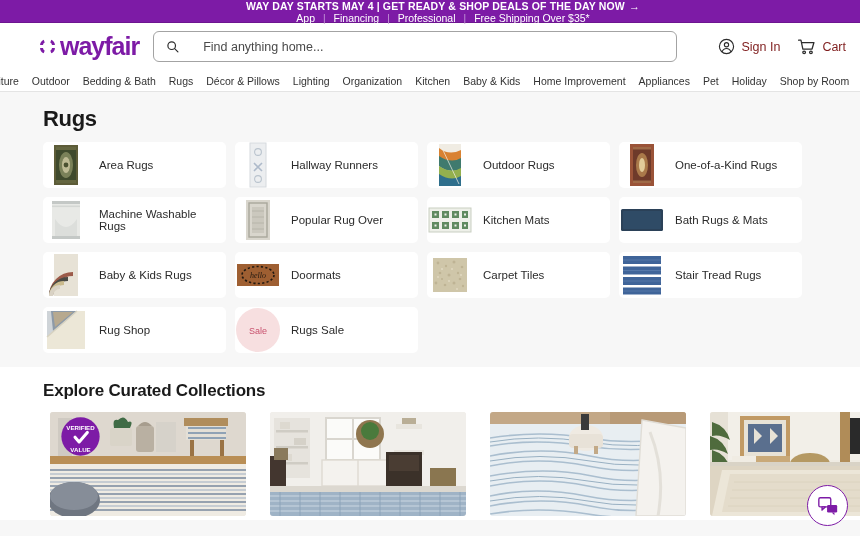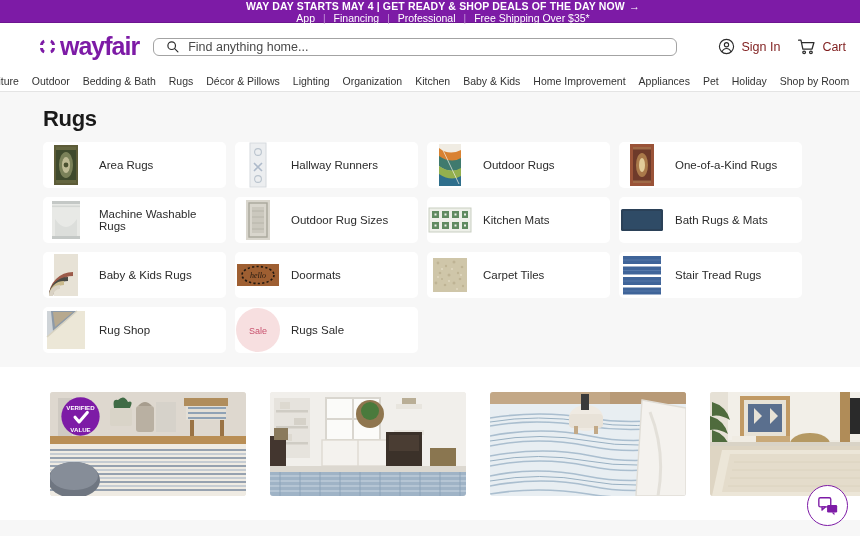--- a/index.html
+++ b/index.html
@@ -61,27 +61,27 @@
   .logo-text {
     font-size: 25px;
     font-weight: bold;
     color: #7d1ba6;
     letter-spacing: -1px;
     line-height: 1;
   }
   .search-wrap {
     flex: 1 1 auto;
     max-width: 524px;
-    height: 18px;
+    height: 31px;
     border: 1px solid #a3a3a3;
     border-radius: 6px;
     display: flex;
     align-items: center;
     padding: 0 12px;
-    gap: 9px;
+    gap: 24px;
     background: #fff;
   }
   .search-input {
     border: none;
     outline: none;
     flex: 1;
     font-family: "Liberation Sans", sans-serif;
     font-size: 12.5px;
     color: #333;
     background: transparent;
@@ -375,21 +375,21 @@
 
     <div class="cat-card">
       <div class="cat-thumb">
         <svg class="th" viewBox="0 0 46 46">
           <rect x="11" y="3" width="24" height="40" fill="#d9d6cd"></rect>
           <rect x="14" y="6" width="18" height="34" fill="none" stroke="#a9a79c" stroke-width="1.4"></rect>
           <rect x="17" y="10" width="12" height="26" fill="#cbc8be"></rect>
           <path d="M17 14 H29 M17 20 H29 M17 26 H29 M17 32 H29" stroke="#b3b0a5" stroke-width=".8"></path>
         </svg>
       </div>
-      <span class="cat-label">Outdoor Rug Sizes</span>
+      <span class="cat-label">Popular Rug Over</span>
     </div>
 
     <div class="cat-card">
       <div class="cat-thumb">
         <svg class="th" viewBox="0 0 46 46">
           <rect x="2" y="11" width="42" height="24" fill="#eef0e9"></rect>
           <g fill="#5f8a5f">
             <rect x="5" y="14" width="7" height="7"></rect>
               <rect x="15" y="14" width="7" height="7"></rect>
             <rect x="25" y="14" width="7" height="7"></rect>
@@ -517,20 +517,21 @@
           <circle cx="23" cy="23" r="22" fill="#f7dfe0"></circle>
           <text x="23" y="26.5" font-family="Liberation Sans, sans-serif" font-size="9" fill="#c8516d" text-anchor="middle">Sale</text>
         </svg>
       </div>
       <span class="cat-label">Rugs Sale</span>
     </div>
 
   </div>
 
   <div class="collections">
+    <div class="coll-title">Explore Curated Collections</div>
 
     <div class="coll-grid">
 
       <div class="coll-card">
         <svg class="coll-img" viewBox="0 0 196 104" preserveAspectRatio="none">
           <rect width="196" height="104" fill="#e9e5de"></rect>
           <rect x="0" y="0" width="196" height="52" fill="#ded8cf"></rect>
           <rect x="8" y="6" width="14" height="46" fill="#cfcac2"></rect>
           <rect x="60" y="16" width="22" height="18" rx="2" fill="#d9d4c8"></rect>
           <path d="M64 16 Q62 6 68 8 Q74 2 78 10 Q84 8 80 16 Z" fill="#3f6b45"></path>

